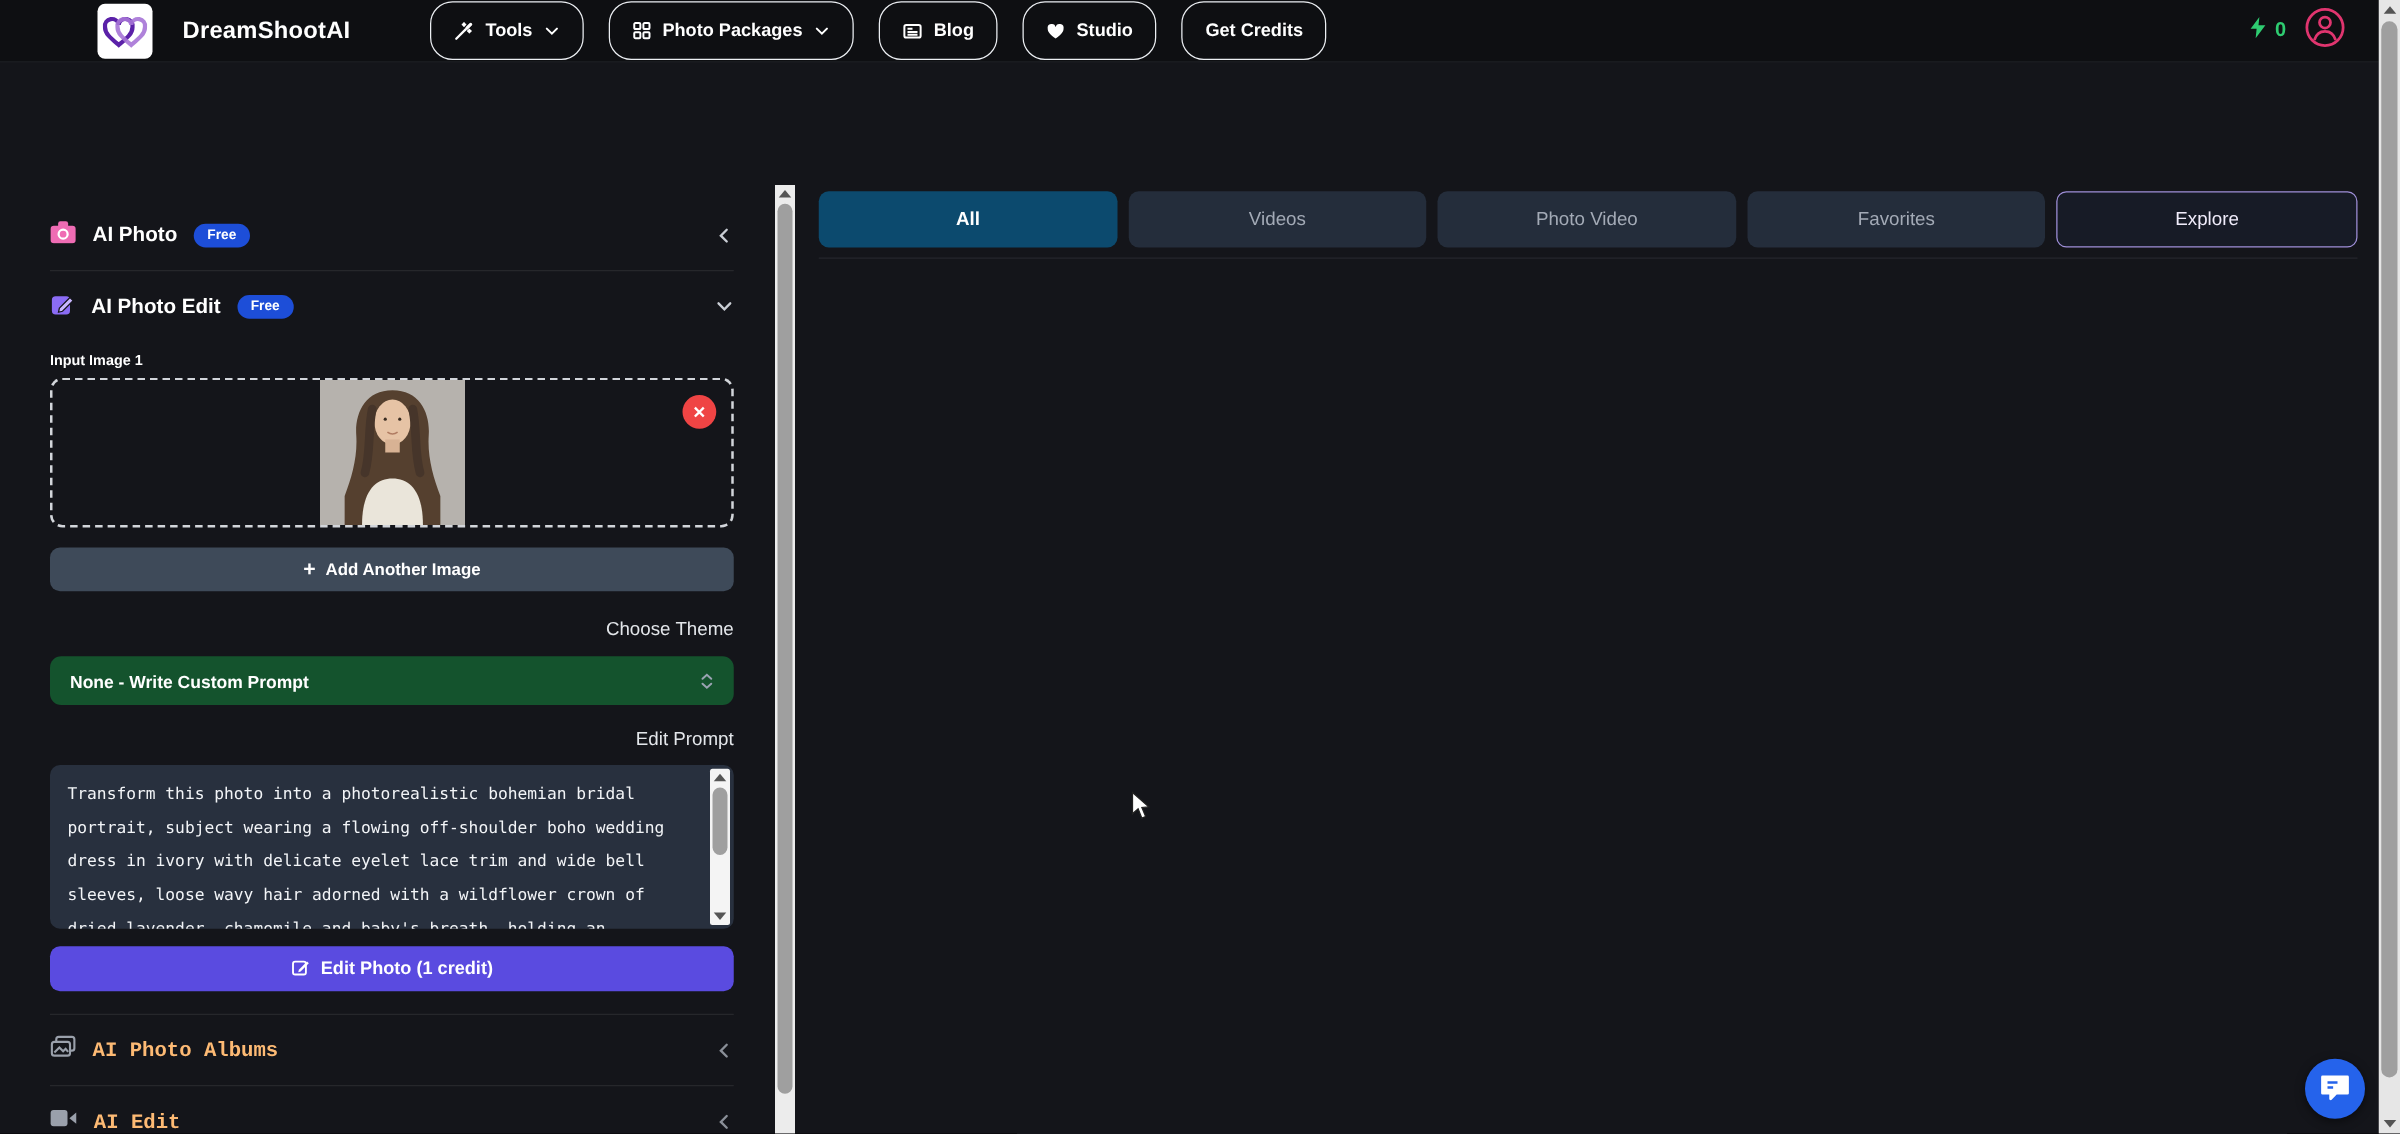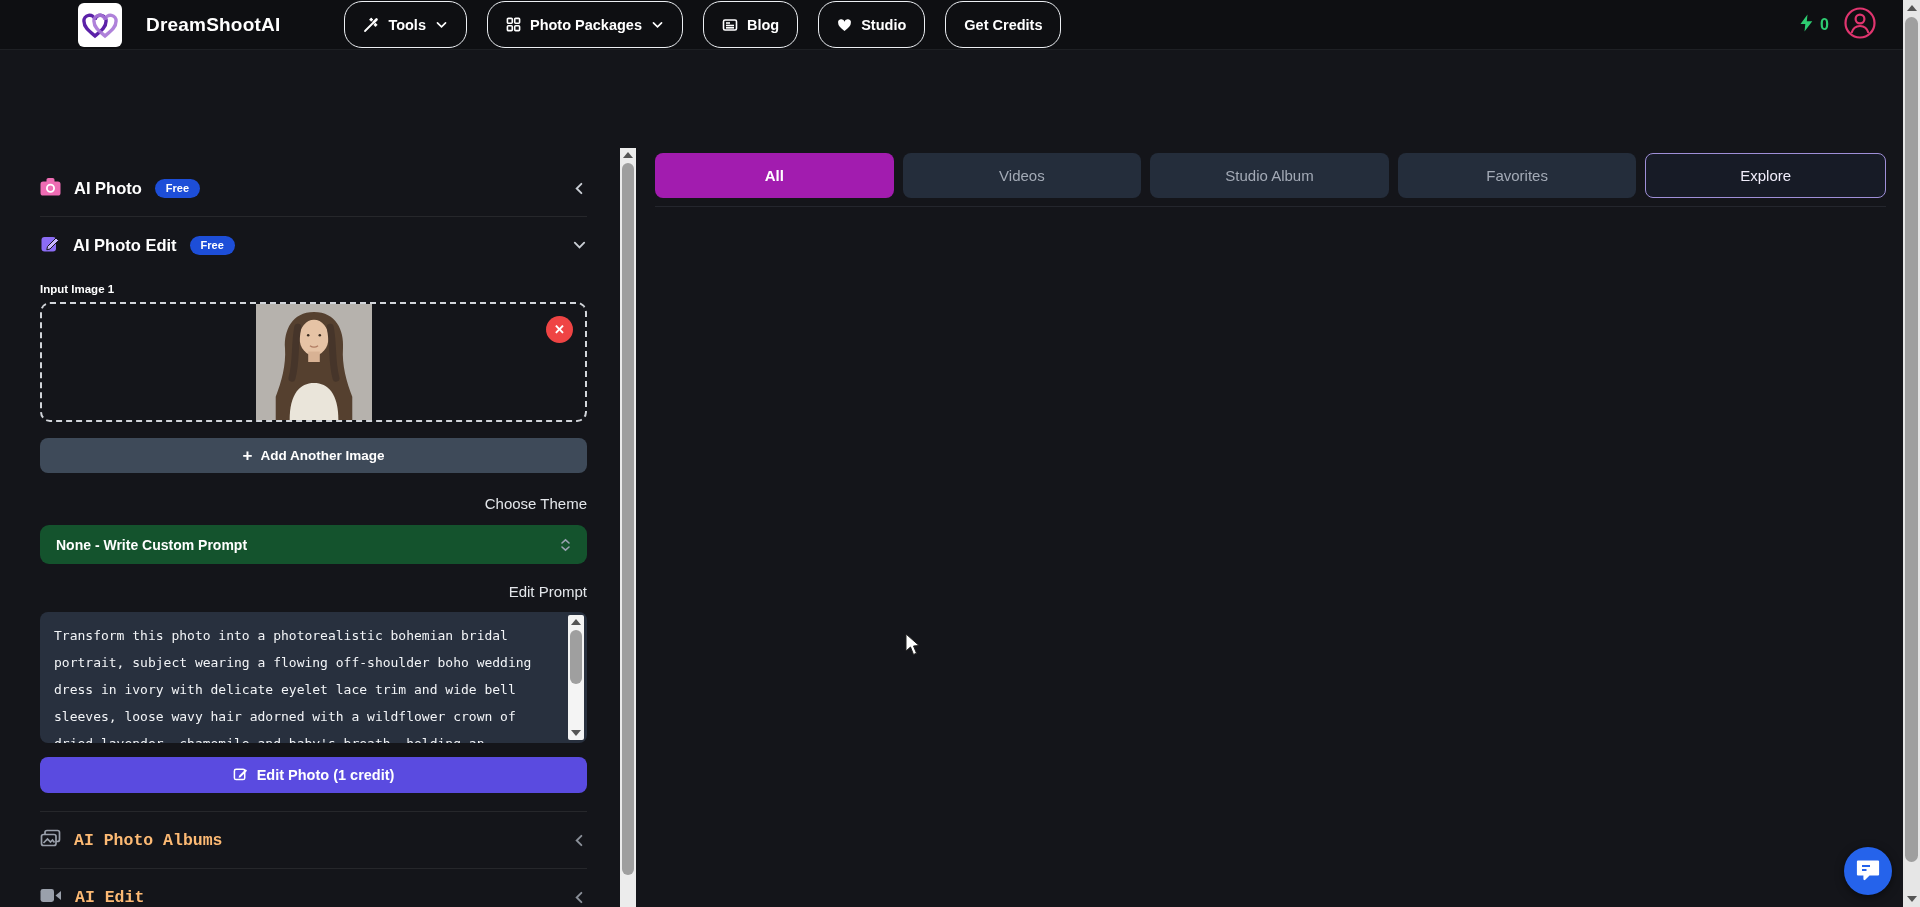--- a/index.html
+++ b/index.html
@@ -85,21 +85,21 @@
   .side-scroll { top:148px; left:620px; width:16px; height:759px; }
   .win-scroll  { top:0; right:0; width:17px; height:907px; background:#e6e6e6; }
   .ta-scroll { position:absolute; top:3px; bottom:3px; right:3px; width:16px; background:#f4f4f4; border-radius:2px; }
   
   .main { position:absolute; left:638px; top:50px; right:17px; bottom:0; }
   .tabs { position:absolute; left:17px; top:103px; width:1231px; display:flex; gap:9px; }
   .tab {
     flex:1; height:45px; border:none; border-radius:8px; background:#242d3b;
     color:#a3aab6; font-size:15px; font-family:inherit; cursor:pointer;
   }
-  .tab.active { background:#a21caf; color:#fff; font-weight:600; }
+  .tab.active { background:#0c4a6e; color:#fff; font-weight:600; }
   .tab.outlined { background:#171b26; border:1.5px solid #9f8fd8; color:#f0ecfa; }
   .tabs-divider { position:absolute; left:17px; top:156px; width:1231px; height:1px; background:#24262d; }
   
   .chat-fab {
     position:absolute; left:1844px; top:847px; width:48px; height:48px; border:none;
     border-radius:50%; background:#2563eb; display:flex; align-items:center; justify-content:center;
     cursor:pointer; box-shadow:0 2px 8px rgba(0,0,0,.5);
   }
   .cursor { position:absolute; left:905px; top:633px; pointer-events:none; }
 </style>
@@ -341,21 +341,21 @@
     <div class="arr" style="top:4px;">
         <span class="arr-up"></span>
       </div>
     <div class="vthumb" style="top:15px; height:712px;"></div>
   </div>
 
   <main class="main">
     <div class="tabs">
       <button class="tab active">All</button>
       <button class="tab">Videos</button>
-      <button class="tab">Studio Album</button>
+      <button class="tab">Photo Video</button>
       <button class="tab">Favorites</button>
       <button class="tab outlined">Explore</button>
     </div>
     <div class="tabs-divider"></div>
   </main>
 
   <div class="vtrack win-scroll">
     <div class="arr" style="top:5px;">
         <span class="arr-up"></span>
       </div>

